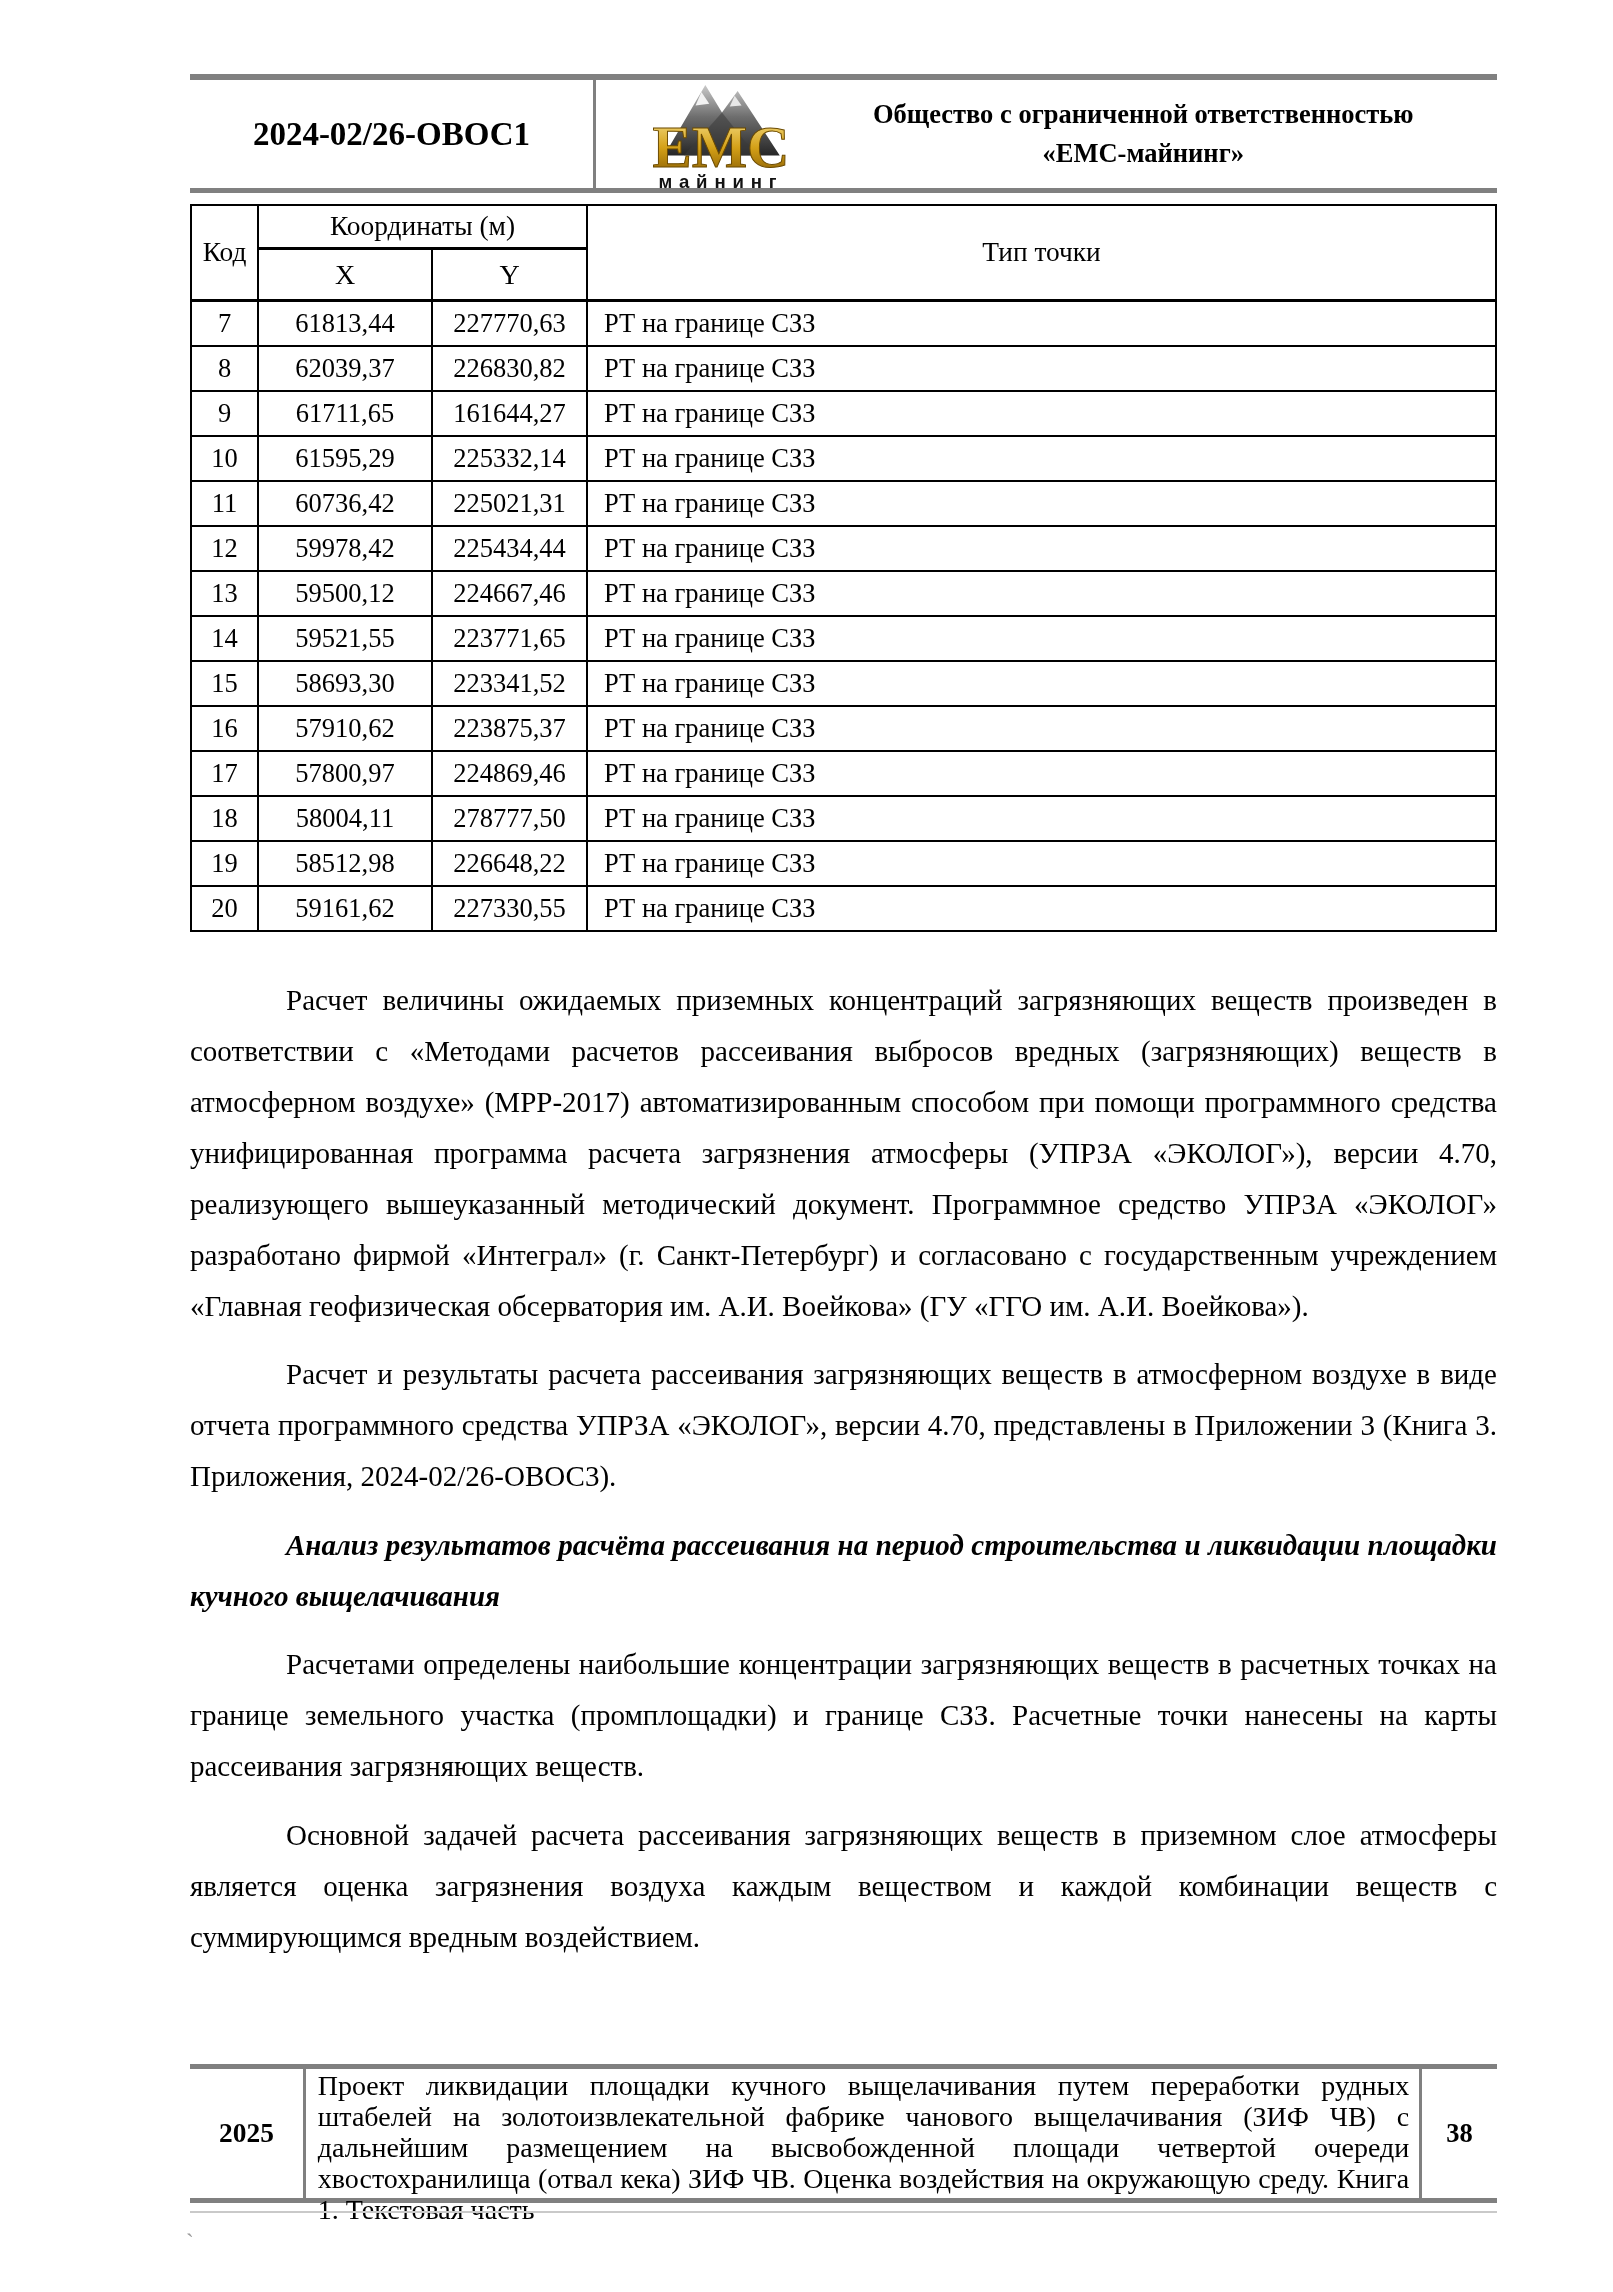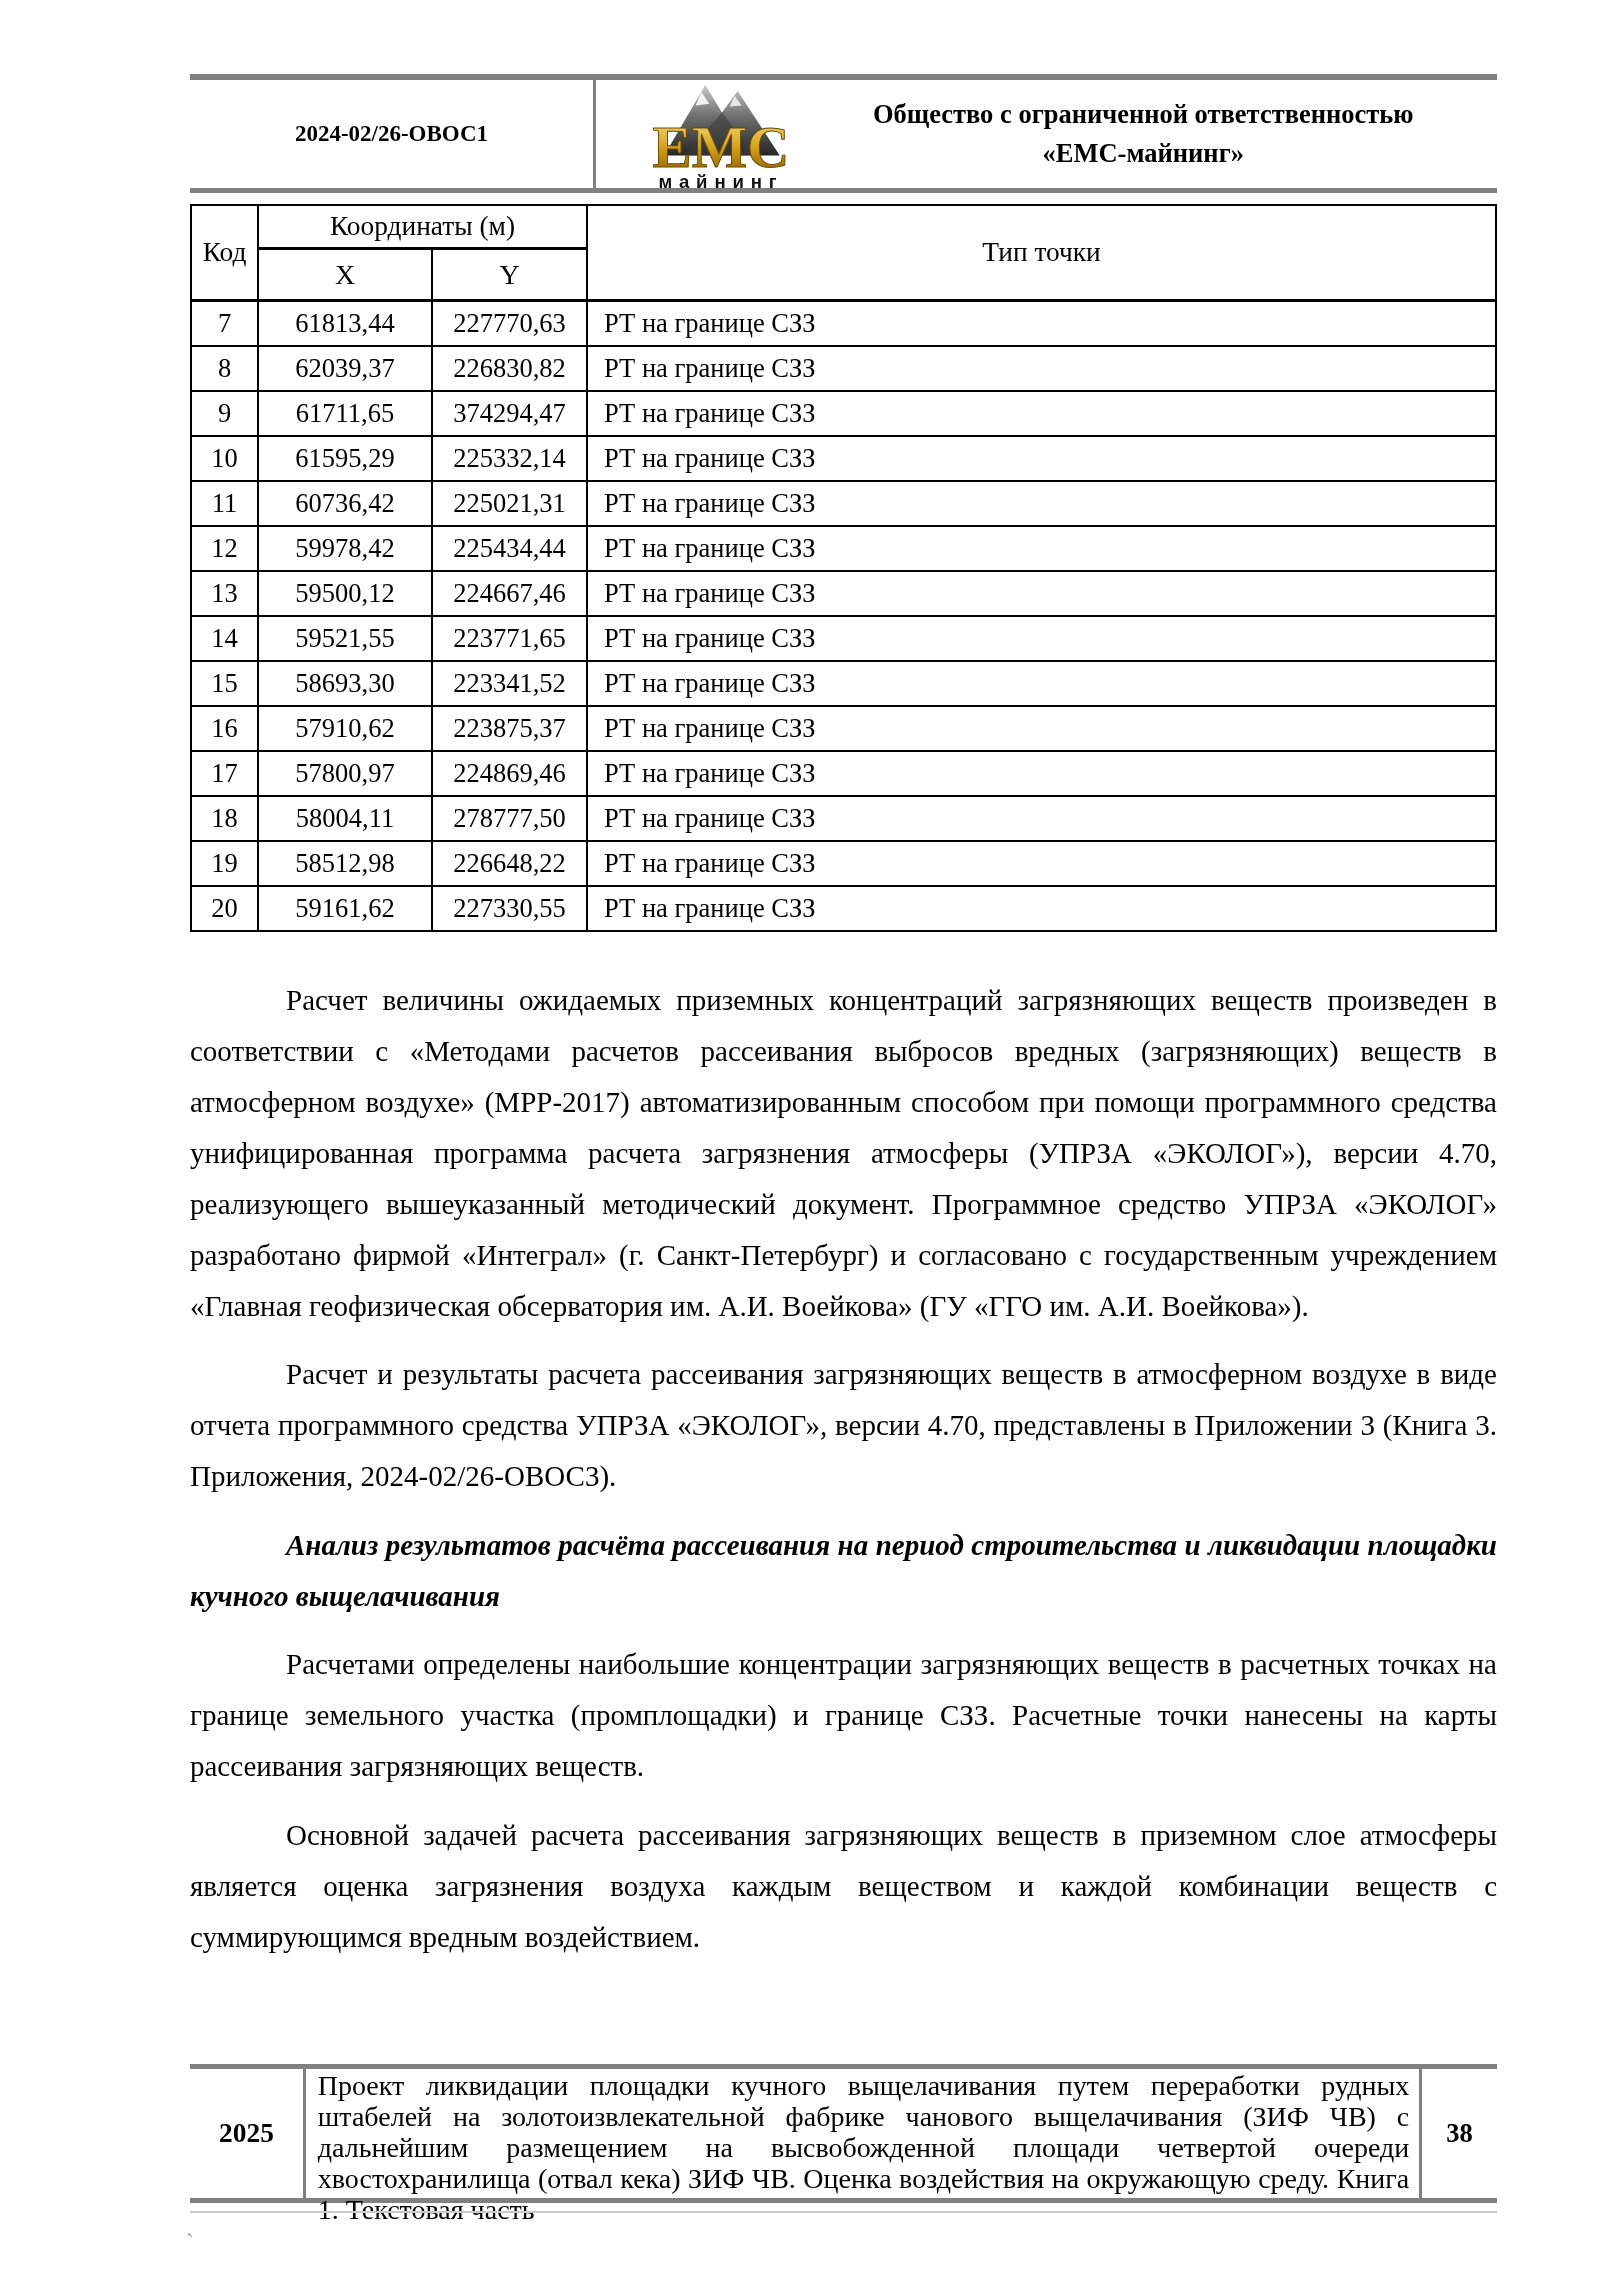--- a/index.html
+++ b/index.html
@@ -9,21 +9,21 @@
   }
   
   .header-table{
     position:absolute;left:190px;top:74px;width:1307px;height:119px;
     box-sizing:border-box;border-top:6.9px solid #808080;border-bottom:5.9px solid #808080;
     display:flex;background:#fff;
   }
   .h-left{
     width:406px;border-right:3.9px solid #808080;box-sizing:border-box;
     display:flex;align-items:center;justify-content:center;
-    font-weight:bold;font-size:23px;
+    font-weight:bold;font-size:33px;
   }
   .h-right{flex:1;display:flex;align-items:center;}
   .logo-wrap{margin-left:31px;width:188px;height:114px;flex:0 0 auto;}
   .company{
     flex:1;text-align:center;font-weight:bold;font-size:26.5px;line-height:39px;
     padding-right:25.5px;
   }
   
   .main-table{
     position:absolute;left:190px;top:204px;width:1307px;
@@ -135,21 +135,21 @@
   <tr>
     <td class="num">8</td>
     <td class="num">62039,37</td>
     <td class="num">226830,82</td>
     <td class="type">РТ на границе СЗЗ</td>
   </tr>
 
   <tr>
     <td class="num">9</td>
     <td class="num">61711,65</td>
-    <td class="num">374294,47</td>
+    <td class="num">161644,27</td>
     <td class="type">РТ на границе СЗЗ</td>
   </tr>
 
   <tr>
     <td class="num">10</td>
     <td class="num">61595,29</td>
     <td class="num">225332,14</td>
     <td class="type">РТ на границе СЗЗ</td>
   </tr>
 

